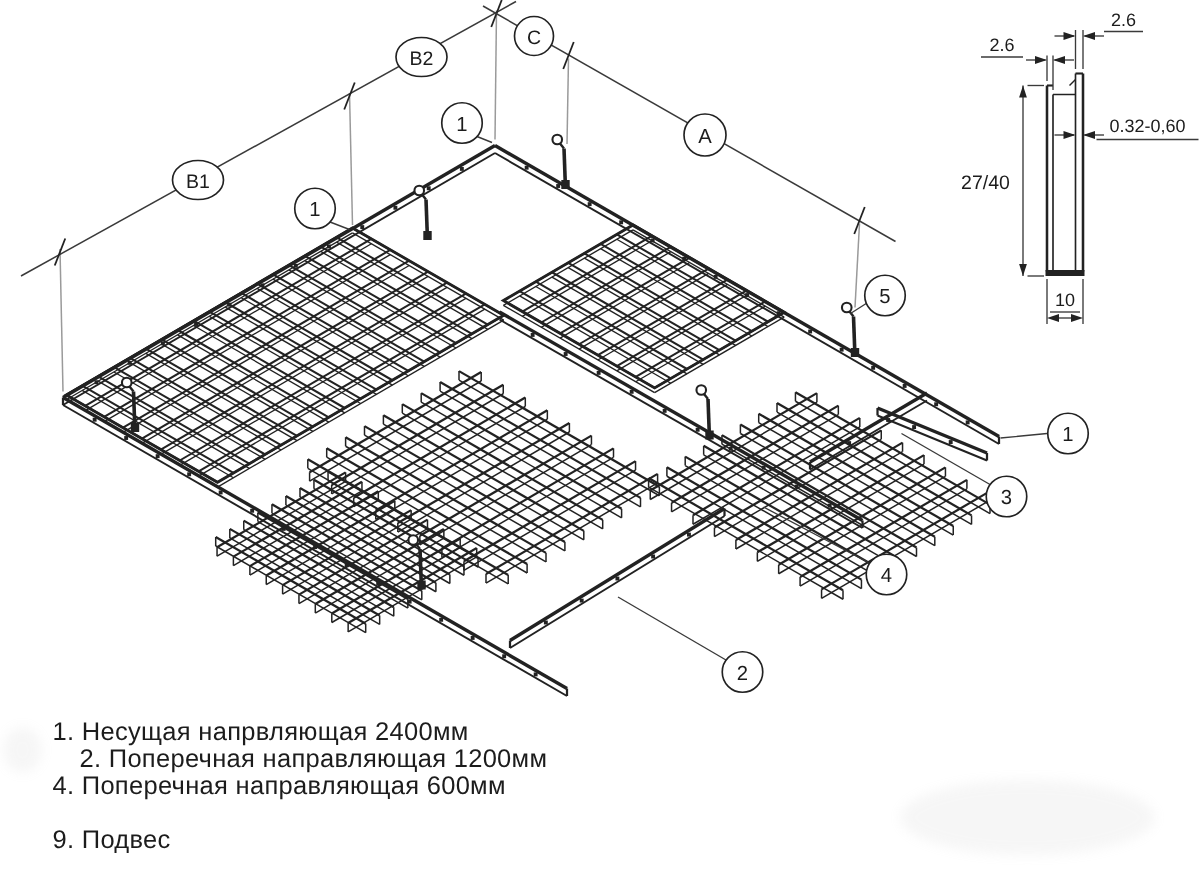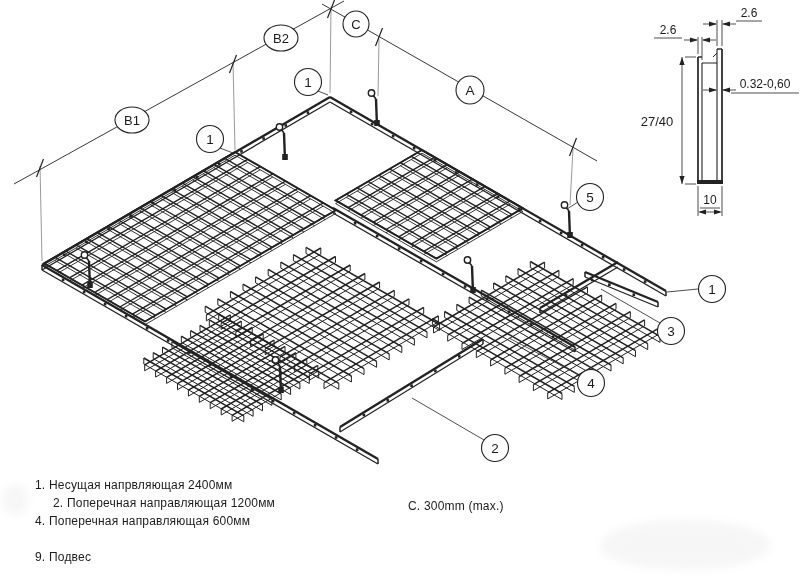--- a/index.html
+++ b/index.html
@@ -1,19 +1,19 @@
 <!DOCTYPE html>
 <html><head>
 <meta charset="utf-8">
 <style>
   html,body{margin:0;padding:0;background:#e8e8e8;}
   #stage{position:relative;width:800px;height:588px;background:#ffffff;overflow:hidden;
          font-family:"Liberation Sans", sans-serif;}
   #drawing{position:absolute;left:0;top:0;}
-  .legend-line{position:absolute;font-size:12px;color:#1c1c1c;white-space:nowrap;
+  .legend-line{position:absolute;font-size:17px;color:#1c1c1c;white-space:nowrap;
                letter-spacing:0.2px;}
   .smudge{position:absolute;background:#b9b9b9;opacity:.12;border-radius:50%;
           filter:blur(4px);}
   svg text{font-family:"Liberation Sans", sans-serif;fill:#1c1c1c;}
 </style>
 </head>
 <body>
 
 <div id="stage">
   <svg id="drawing" width="800" height="588" viewBox="0 0 800 588">
@@ -557,17 +557,16 @@
         <polygon points="722,212 714,209.4 714,214.6" fill="#222222" stroke="none" stroke-width="0"></polygon>
         <text x="710" y="204" font-size="12" text-anchor="middle">10</text>
         <line x1="700" y1="208" x2="720" y2="208" stroke="#3a3a3a" stroke-width="0.9"></line>
       </g>
     </svg>
 
   <div class="legend-line" style="left:35px;top:478px">1. Несущая напрвляющая 2400мм</div>
   <div class="legend-line" style="left:53px;top:496px">2. Поперечная направляющая 1200мм</div>
   <div class="legend-line" style="left:35px;top:514px">4. Поперечная направляющая 600мм</div>
   <div class="legend-line" style="left:35px;top:550px">9. Подвес</div>
-  <div class="legend-line" style="left:408px;top:499px">C. 300mm (max.)</div>
 
   <div class="smudge" style="left:600px;top:520px;width:170px;height:50px"></div>
   <div class="smudge" style="left:2px;top:485px;width:26px;height:30px"></div>
 </div>
 
 </body></html>

